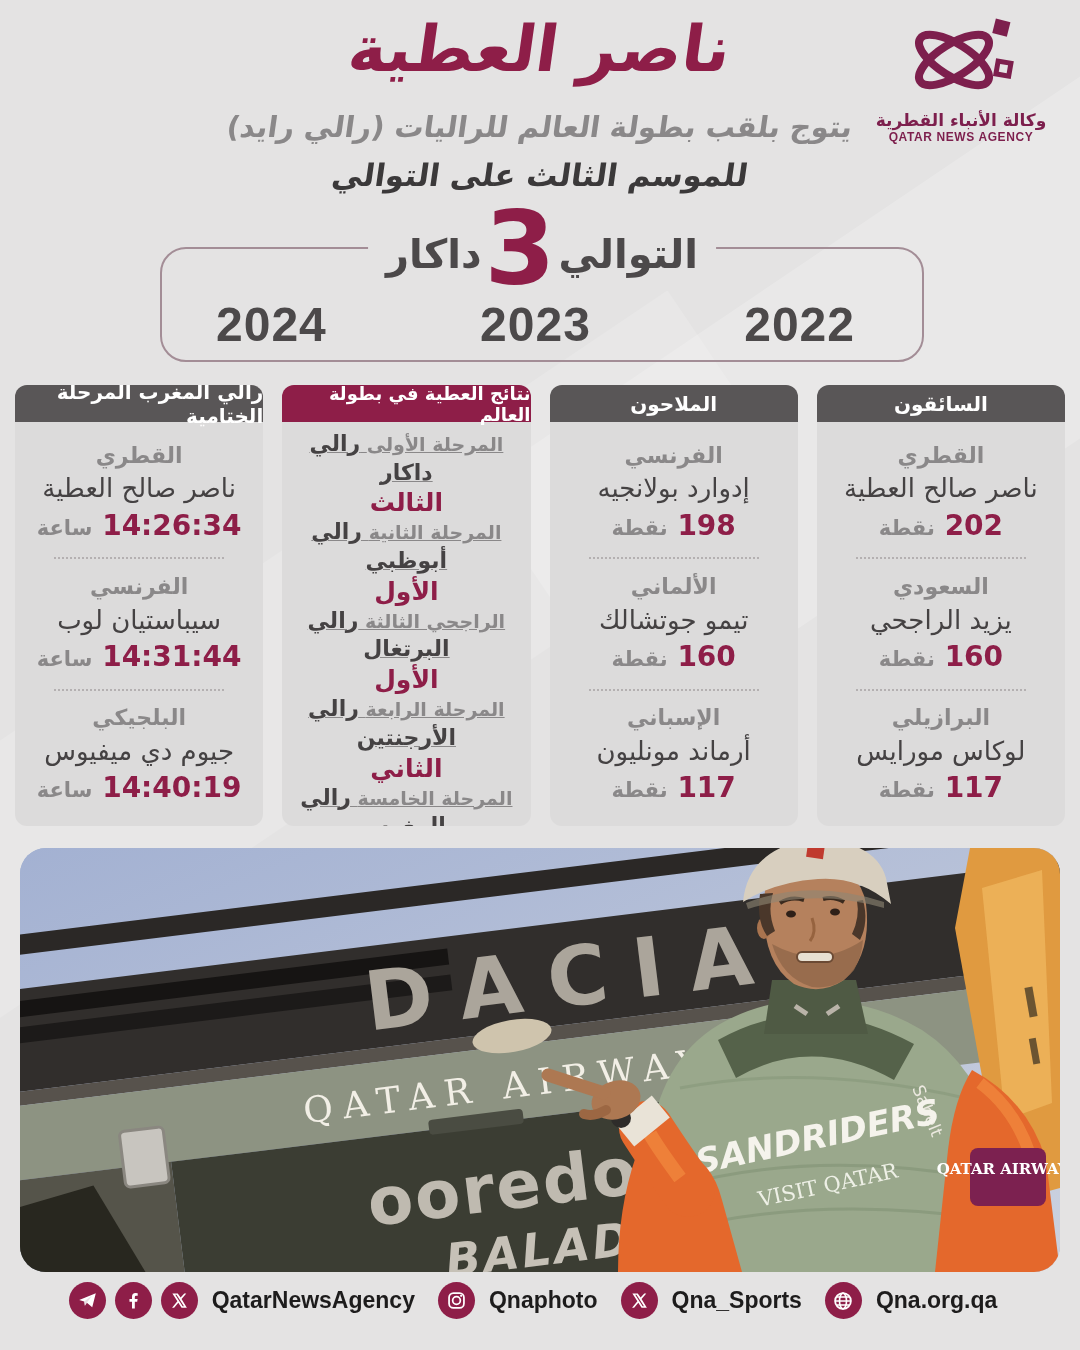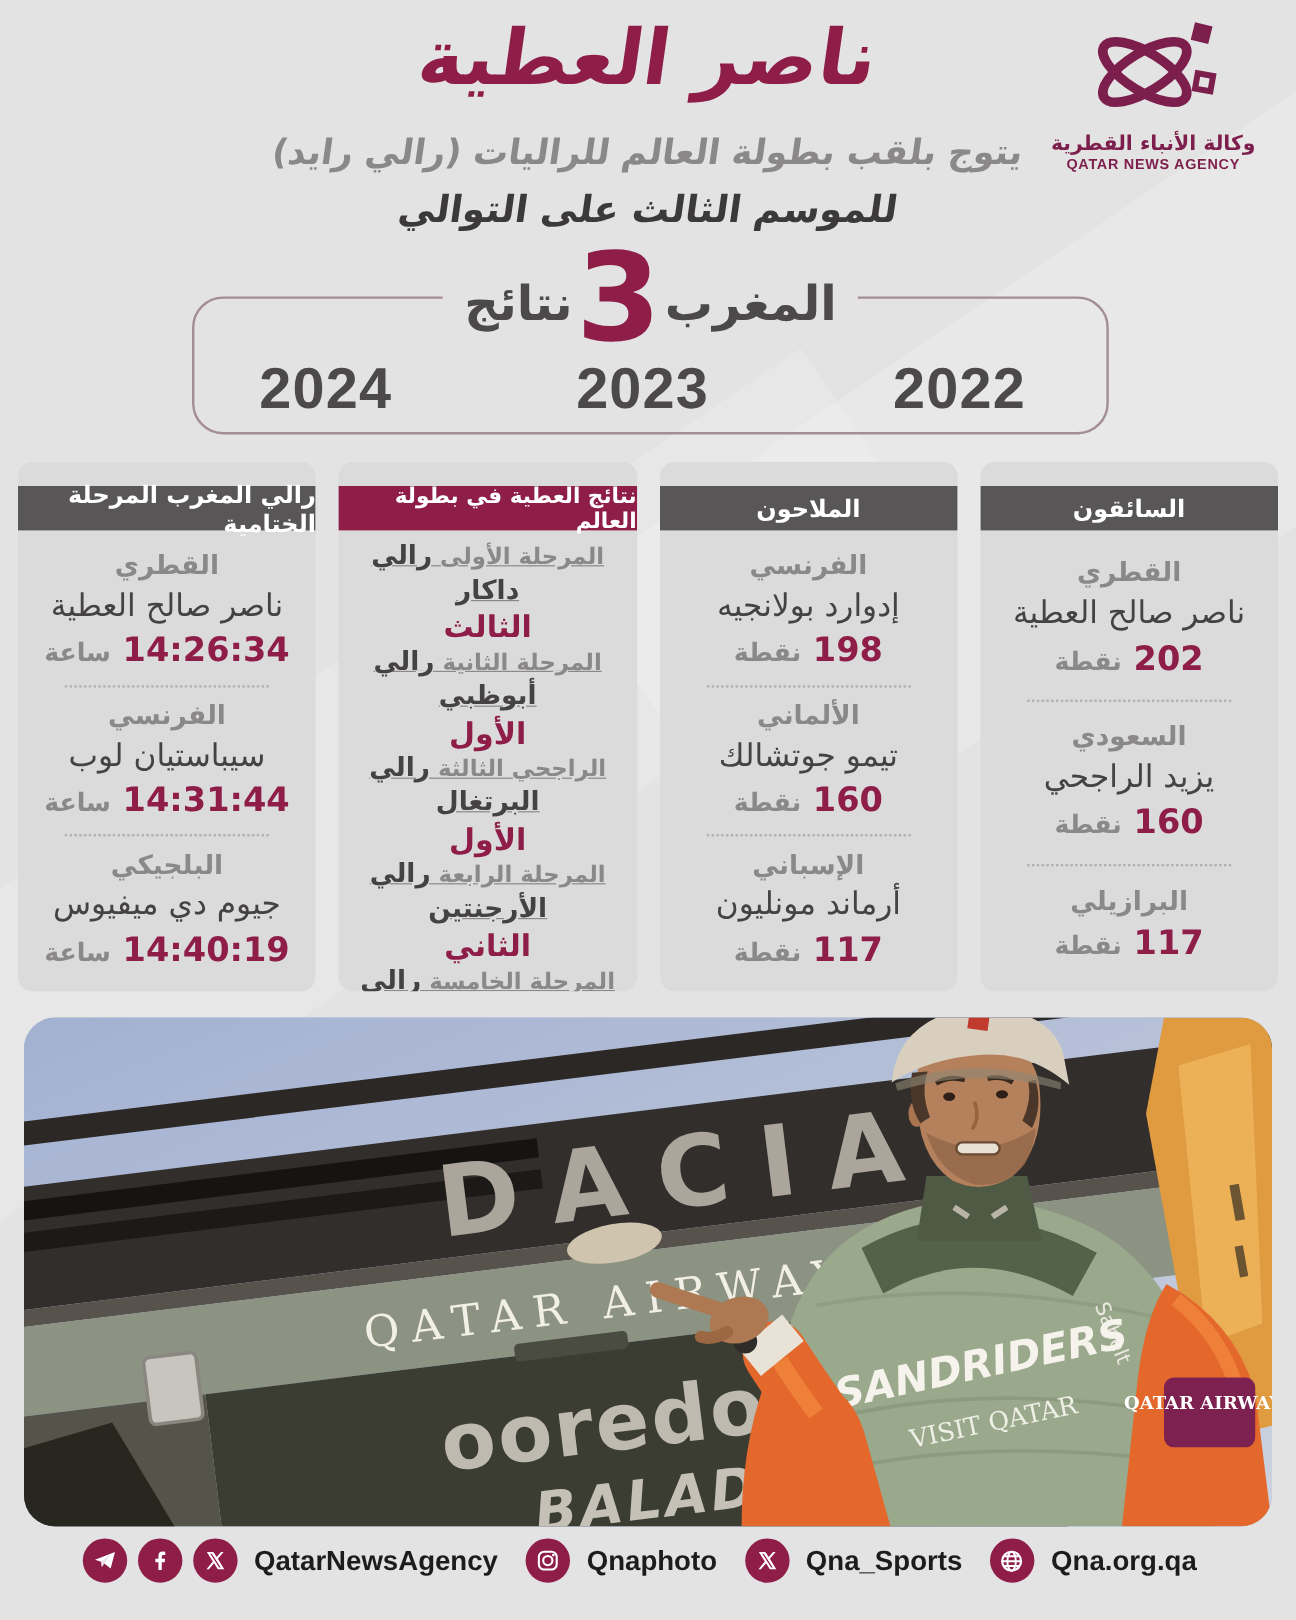--- a/index.html
+++ b/index.html
@@ -30,21 +30,21 @@
   .bt-num{font-size:102px;font-weight:800;color:#8e1e48;line-height:.82;margin:0 3px;}
   .years{position:absolute;left:0;right:13px;bottom:8px;display:flex;justify-content:space-between;
     padding:0 54px;font-size:48px;font-weight:800;color:#4c494a;
     font-family:"Liberation Sans","DejaVu Sans",sans-serif;letter-spacing:1px;}
 
   
   .cols{position:absolute;top:385px;left:15px;width:1050px;display:flex;gap:19px;direction:rtl;}
   .card{flex:1;background:#dcdbdb;border-radius:12px;overflow:hidden;height:441px;
     display:flex;flex-direction:column;}
   .card-h{height:37px;background:#595657;color:#fff;display:flex;align-items:center;
-    justify-content:center;font-size:20px;font-weight:700;flex:none;margin-top:20px;}
+    justify-content:center;font-size:20px;font-weight:700;flex:none;}
   .card-h.maroon{background:#8e1e48;font-size:18px;padding-left:36px;}
   .card-b{flex:1;display:flex;flex-direction:column;justify-content:space-evenly;
     padding:8px 6px;text-align:center;direction:rtl;}
   .entry .nat{font-size:22px;color:#8a8889;font-weight:600;line-height:1.35;}
   .entry .name{font-size:26px;color:#454243;font-weight:400;line-height:1.4;}
   .entry .val{font-size:28px;font-weight:800;color:#8e1e48;line-height:1.35;}
   .entry .unit{font-size:21px;color:#8a8889;font-weight:600;}
   .sep{border:none;border-top:2px dotted #b4b0b1;width:72%;margin:2px auto;}
   .stage .l1{font-size:19px;color:#8a8889;font-weight:600;line-height:1.3;text-decoration:underline;}
   .stage .l1 b{font-size:22px;color:#454243;font-weight:800;}
@@ -87,23 +87,23 @@
     </g>
     <rect x="98" y="4" width="15" height="15" fill="#7d1f4d" transform="rotate(14 105 11)"></rect>
     <rect x="101" y="46" width="13" height="13" fill="none" stroke="#7d1f4d" stroke-width="5" transform="rotate(10 107 52)"></rect>
   </svg>
   <div class="ar">وكالة الأنباء القطرية</div>
   <div class="en">QATAR NEWS AGENCY</div>
 </div>
 
 <div class="banner">
   <div class="banner-title">
-    <span class="bt-word">المغرب</span>
+    <span class="bt-word">التوالي</span>
     <span class="bt-num">3</span>
-    <span class="bt-word">نتائج</span>
+    <span class="bt-word">داكار</span>
   </div>
   <div class="years">
     <span>2024</span>
     <span>2023</span>
     <span>2022</span>
   </div>
 </div>
 
 <div class="cols">
 
@@ -117,20 +117,21 @@
       </div>
       <hr class="sep">
       <div class="entry">
         <div class="nat">السعودي</div>
         <div class="name">يزيد الراجحي</div>
         <div class="val" dir="rtl"><span>160</span> <span class="unit">نقطة</span></div>
       </div>
       <hr class="sep">
       <div class="entry">
         <div class="nat">البرازيلي</div>
+        <div class="name">لوكاس مورايس</div>
         <div class="val" dir="rtl"><span>117</span> <span class="unit">نقطة</span></div>
       </div>
     </div>
   </div>
 
   <div class="card">
     <div class="card-h">الملاحون</div>
     <div class="card-b">
       <div class="entry">
         <div class="nat">الفرنسي</div>

